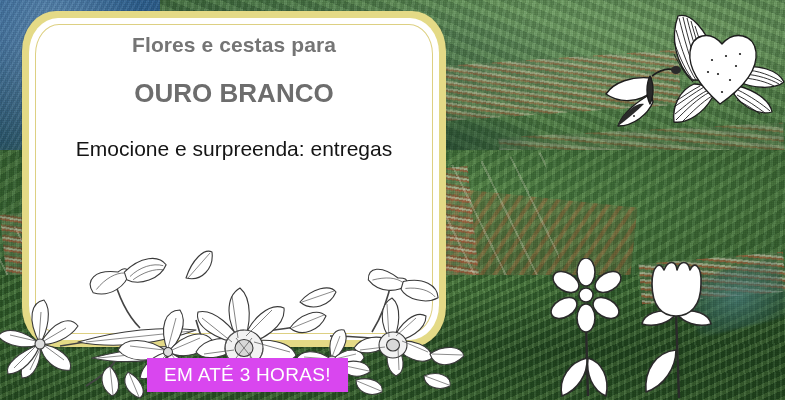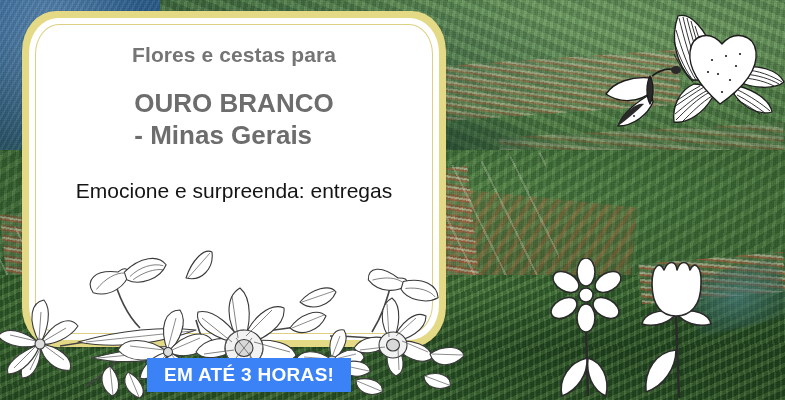--- a/index.html
+++ b/index.html
@@ -132,40 +132,40 @@
   .card .gold-inner{
     position:absolute;left:13px;top:13px;right:13px;bottom:13px;
     border:1.5px solid #ddd082;
     border-radius:24px / 30px;
   }
 
   
   .text-wrap{
     position:absolute;left:22px;top:11px;width:424px;height:336px;
     display:flex;flex-direction:column;align-items:center;
-    padding-top:32px;box-sizing:border-box;
+    padding-top:22px;box-sizing:border-box;
   }
   .kicker{
     font-size:21px;font-weight:bold;color:#757575;letter-spacing:.1px;
     line-height:1.1;margin:0;
   }
   .city{
     font-size:26px;font-weight:bold;color:#6d6d6d;line-height:1.22;
-    margin:22px 0 0 0;text-align:left;
+    margin:22px 0 0 0;text-align:right;
   }
   .tagline{
     font-size:21px;color:#141414;line-height:1.26;text-align:right;
     margin:26px 0 0 0;font-weight:400;max-width:370px;
   }
 
   
   .badge{
     position:absolute;left:147px;top:358px;
-    background:#3b82f6;color:#fff;
-    font-size:19px;font-weight:bold;letter-spacing:.3px;
+    background:#d946ef;color:#fff;
+    font-size:19px;font-weight:normal;letter-spacing:.3px;
     padding:7px 17px 8px 17px;line-height:1;
     white-space:nowrap;
   }
 
   
   .deco{position:absolute;pointer-events:none;}
   .flowers-bottom{left:0;top:236px;width:470px;height:164px;}
   .flowers-right{left:540px;top:258px;width:220px;height:142px;}
   .heart-wing{left:648px;top:8px;width:140px;height:122px;}
   .butterfly{left:596px;top:58px;width:86px;height:74px;}
@@ -194,21 +194,20 @@
   <div class="card">
     <div class="gold-outer"></div>
     <div class="white-fill"></div>
     <div class="gold-inner"></div>
   </div>
 
   <div class="text-wrap">
     <div class="kicker">Flores e cestas para</div>
     <div class="city">
       <div>OURO BRANCO</div>
-      <div>- Minas Gerais</div>
     </div>
     <div class="tagline">
       <div>Emocione e surpreenda: entregas</div>
     </div>
   </div>
 
   <svg class="deco flowers-bottom" viewBox="0 0 470 164">
     <g fill="#ffffff" stroke="#3a3a3a" stroke-width="1.1" stroke-linejoin="round">
 
       <g fill="none" stroke="#444" stroke-width="1.6">

